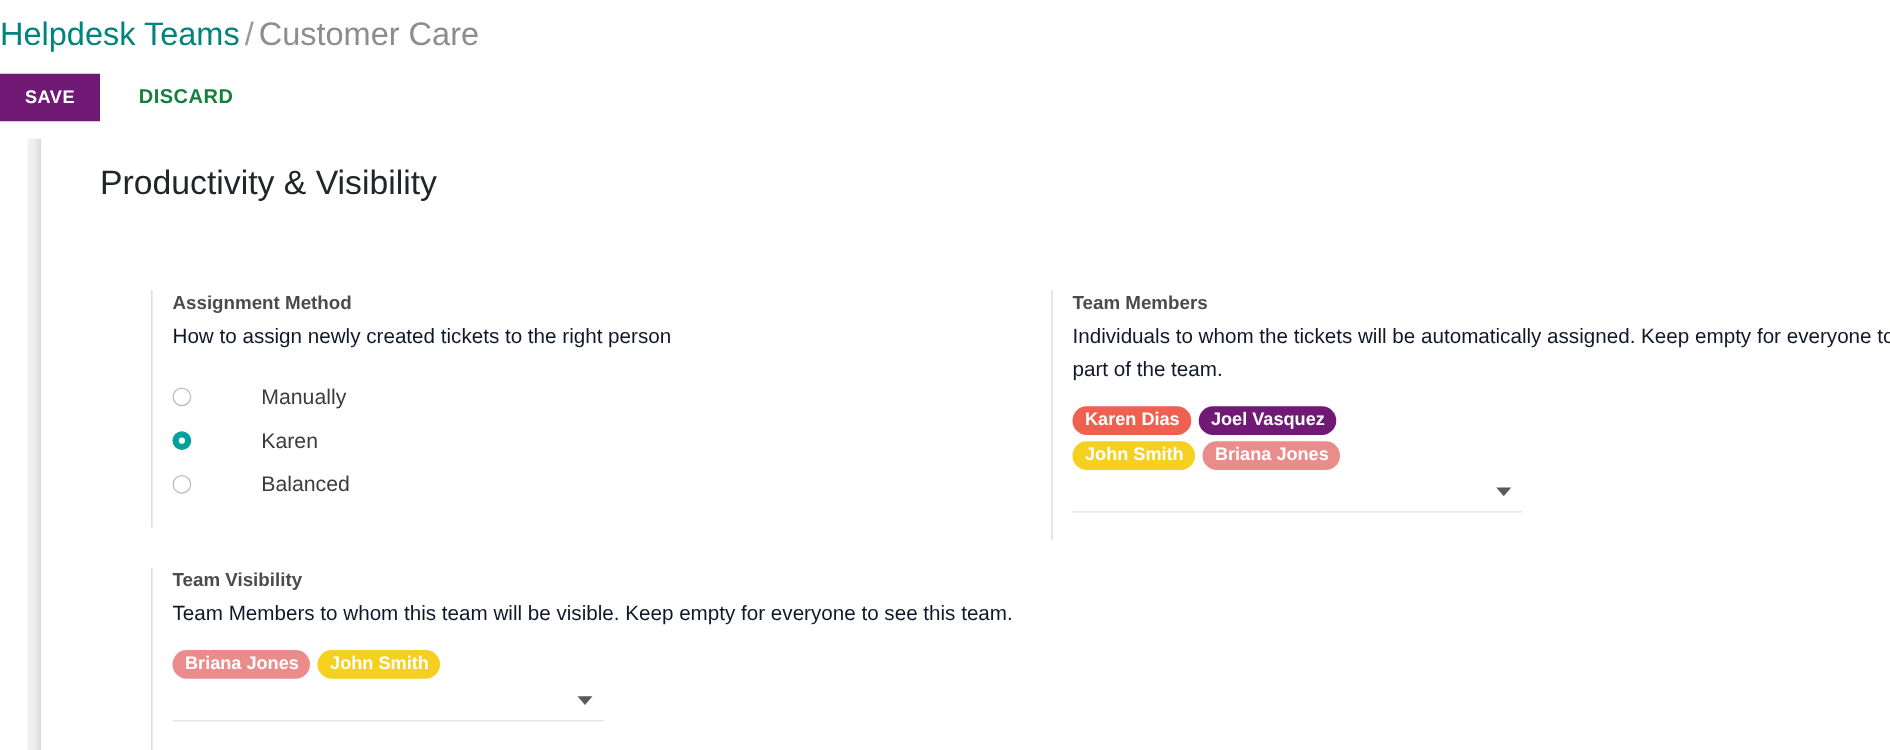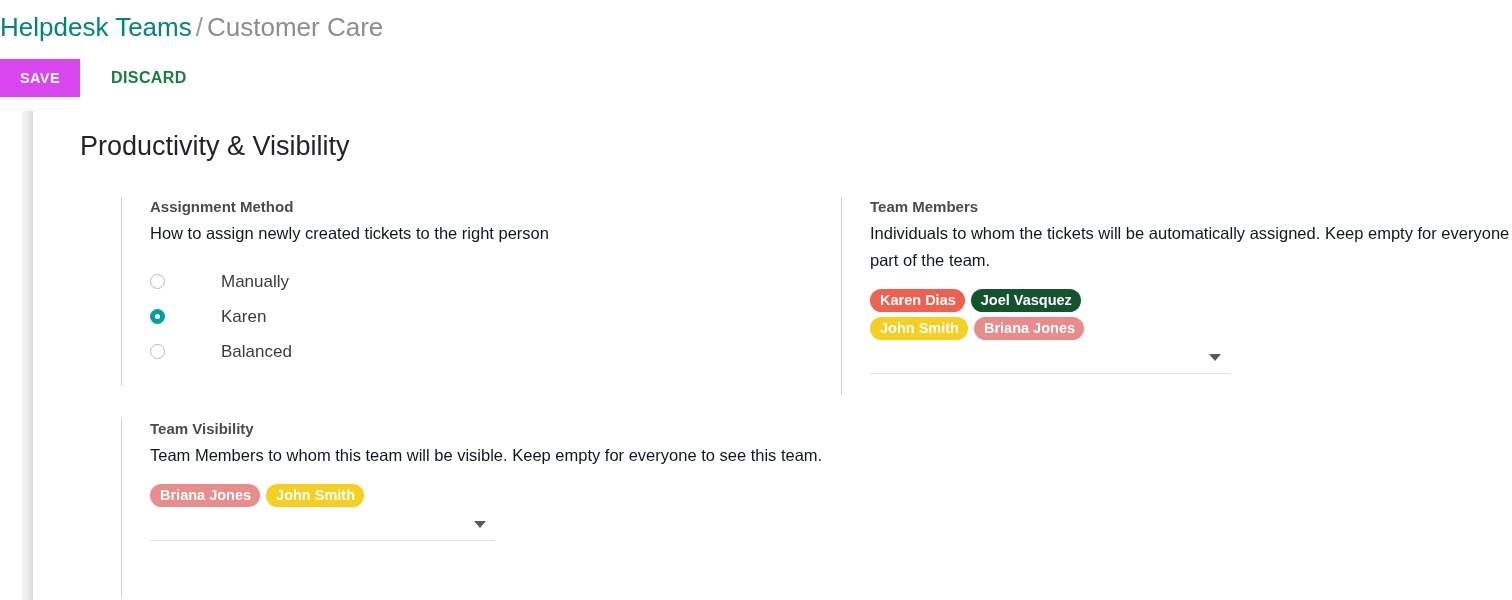--- a/index.html
+++ b/index.html
@@ -46,21 +46,21 @@
   }
 
   .btn-row {
     position: absolute;
     left: 0;
     top: 59px;
     display: flex;
     align-items: stretch;
   }
   .btn-save {
-    background: #d946ef;
+    background: #701a75;
     color: #ffffff;
     font-size: 14.5px;
     font-weight: bold;
     letter-spacing: 0.4px;
     padding: 0 20px;
     height: 38px;
     line-height: 38px;
     border: none;
     cursor: pointer;
     font-family: "Liberation Sans", sans-serif;
@@ -110,22 +110,23 @@
     font-weight: 400;
     color: #212529;
     line-height: 34px;
     white-space: nowrap;
   }
 
   
   .fgroup {
     position: absolute;
     border-left: 1px solid #d5d5d5;
-    padding-left: 28px;
+    padding-left: 16px;
     box-sizing: border-box;
+    margin-top: 36px;
   }
   .fgroup-assignment { left: 88px; top: 85px;  width: 700px; height: 190px; }
   .fgroup-visibility { left: 88px; top: 307px; width: 700px; height: 180px; }
   .fgroup-members    { left: 808px; top: 85px; width: 690px; height: 200px; }
 
   .f-label {
     font-size: 15px;
     font-weight: bold;
     color: #4b4b4b;
     line-height: 22px;
@@ -304,21 +305,21 @@
     <div class="f-help">Individuals to whom the tickets will be automatically assigned. Keep empty for everyone to be part of the team.</div>
 
     <div class="tag-field">
       <div class="tag-wrap" style="width:280px">
 
         <span class="tag" style="background:#f06050">
           <span>Karen Dias</span>
           <span class="tag-x">✖</span>
         </span>
 
-        <span class="tag" style="background:#14532d">
+        <span class="tag" style="background:#701a75">
           <span>Joel Vasquez</span>
           <span class="tag-x">✖</span>
         </span>
 
         <span class="tag" style="background:#f5d020">
           <span>John Smith</span>
           <span class="tag-x">✖</span>
         </span>
 
         <span class="tag" style="background:#eb8c8c">

